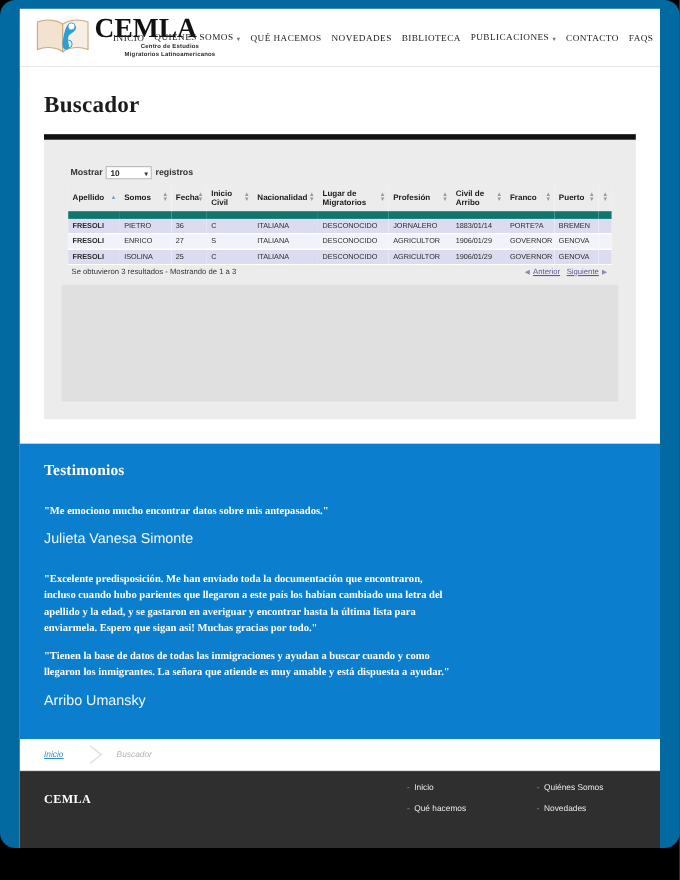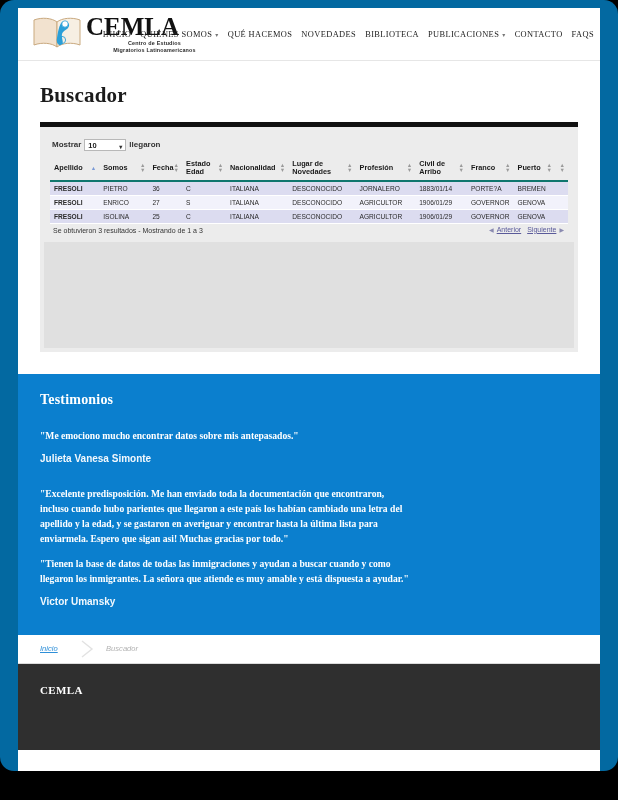--- a/index.html
+++ b/index.html
@@ -57,21 +57,21 @@
   .page{position:relative;background:#fff;padding:0;}
   .page-title{
     font-family:"Liberation Serif", serif;
     font-size:21px;font-weight:bold;color:#1b1b1b;
     margin:22px 0 14px 22px;letter-spacing:.2px;
   }
 
   .panel{
     position:relative;margin:0 22px;background:#ececec;
     border-top:5px solid #111;
-    padding:4px;
+    padding:16px;
   }
   .panel-inner{padding:6px 6px 0 6px;}
 
   .toolbar{position:relative;height:20px;}
   .tb-left{position:absolute;left:2px;top:2px;font-size:8px;color:#333;font-weight:bold;}
   .len-select{
     display:inline-block;width:42px;height:12px;line-height:12px;
     border:1px solid #b8b8b8;background:#fff;
     font-size:7.5px;color:#222;vertical-align:middle;
     margin:0 3px;position:relative;padding-left:3px;box-sizing:border-box;
@@ -80,21 +80,21 @@
     position:absolute;right:3px;top:1px;font-size:6px;color:#333;
   }
   .tb-right{position:absolute;right:4px;top:1px;font-size:8px;color:#333;font-weight:bold;}
   .filter-input{
     display:inline-block;width:148px;height:13px;border:1px solid #c2c2c2;
     background:#fff;vertical-align:middle;margin-left:4px;box-sizing:border-box;
   }
 
   table.rt{border-collapse:collapse;width:100%;table-layout:fixed;background:#fff;}
   table.rt thead th{
-    background:#ececec;border-bottom:2px solid #0f766e;
+    background:#ececec;border-bottom:7px solid #0f766e;
     font-size:7.3px;font-weight:bold;color:#1a1a1a;
     text-align:left;padding:3px 3px 3px 4px;vertical-align:middle;
     position:relative;line-height:8.4px;cursor:pointer;
   }
   .sortmark{position:absolute;right:3px;top:50%;transform:translateY(-50%);
     font-size:5.5px;color:#9a9a9a;line-height:5px;}
   .sortmark.asc{color:#7a9ad6;}
   table.rt tbody td{
     font-size:6.6px;color:#2a2a2a;padding:3px 3px 3px 4px;
     border-bottom:1px solid #ffffff;white-space:nowrap;overflow:hidden;
@@ -120,21 +120,21 @@
   .testi-title{
     font-family:"Liberation Serif", serif;
     font-size:14px;font-weight:bold;margin:0 0 20px 0;letter-spacing:.2px;
   }
   .quote{
     font-family:"Liberation Serif", serif;
     font-size:9.6px;font-weight:bold;line-height:15px;
     margin:0 0 10px 0;max-width:372px;
   }
   .author{
-    font-size:10px;color:#f2f8fd;margin:0 0 22px 0;font-weight:bold;
+    font-size:13px;color:#f2f8fd;margin:0 0 22px 0;font-weight:normal;
   }
   .author.last{margin-bottom:2px;}
 
   
   .crumbs{
     background:#ffffff;height:28px;position:relative;
     border-bottom:1px solid #dcdcdc;
   }
   .crumbs .c1{position:absolute;left:22px;top:9px;font-size:7.6px;color:#2e8fd8;
     font-style:italic;text-decoration:underline;cursor:pointer;}
@@ -198,21 +198,21 @@
     </div>
 
     <div class="page">
       <div class="page-title">Buscador</div>
 
       <div class="panel">
         <div class="panel-inner">
 
           <div class="toolbar">
             <div class="tb-left">
-              <span>Mostrar</span><span class="len-select"><span>10</span><span class="arw">▾</span></span><span>llegaron</span>
+              <span>Mostrar</span><span class="len-select"><span>10</span><span class="arw">▾</span></span><span>registros</span>
             </div>
           </div>
 
           <table class="rt">
             <colgroup>
               <col style="width:9.5%">
                 <col style="width:9.5%">
                 <col style="width:6.5%">
                 <col style="width:8.5%">
               <col style="width:12%">
@@ -221,23 +221,23 @@
                 <col style="width:10%">
               <col style="width:9%">
                 <col style="width:8%">
                 <col style="width:2.5%">
             </colgroup>
             <thead>
               <tr>
                 <th><span>Apellido</span><span class="sortmark asc">▲</span></th>
                 <th><span>Somos</span><span class="sortmark">▲<br>▼</span></th>
                 <th><span>Fecha</span><span class="sortmark">▲<br>▼</span></th>
-                <th><span>Estado Edad</span><span class="sortmark">▲<br>▼</span></th>
+                <th><span>Inicio Civil</span><span class="sortmark">▲<br>▼</span></th>
                 <th><span>Nacionalidad</span><span class="sortmark">▲<br>▼</span></th>
-                <th><span>Lugar de Novedades</span><span class="sortmark">▲<br>▼</span></th>
+                <th><span>Lugar de Migratorios</span><span class="sortmark">▲<br>▼</span></th>
                 <th><span>Profesión</span><span class="sortmark">▲<br>▼</span></th>
                 <th><span>Civil de Arribo</span><span class="sortmark">▲<br>▼</span></th>
                 <th><span>Franco</span><span class="sortmark">▲<br>▼</span></th>
                 <th><span>Puerto</span><span class="sortmark">▲<br>▼</span></th>
                 <th><span></span><span class="sortmark">▲<br>▼</span></th>
               </tr>
             </thead>
             <tbody>
               <tr class="odd">
                 <td class="c-apellido">FRESOLI</td>
@@ -296,31 +296,43 @@
 
     <div class="testimonios">
       <div class="testi-title">Testimonios</div>
 
       <p class="quote">"Me emociono mucho encontrar datos sobre mis antepasados."</p>
       <p class="author">Julieta Vanesa Simonte</p>
 
       <p class="quote">"Excelente predisposición. Me han enviado toda la documentación que encontraron, incluso cuando hubo parientes que llegaron a este país los habían cambiado una letra del apellido y la edad, y se gastaron en averiguar y encontrar hasta la última lista para enviarmela. Espero que sigan asi! Muchas gracias por todo."</p>
 
       <p class="quote">"Tienen la base de datos de todas las inmigraciones y ayudan a buscar cuando y como llegaron los inmigrantes. La señora que atiende es muy amable y está dispuesta a ayudar."</p>
-      <p class="author last">Victor Umansky</p>
+      <p class="author last">Arribo Umansky</p>
     </div>
 
     <div class="crumbs">
       <span class="c1">Inicio</span>
       <span class="sep">
         <svg width="18" height="20" viewBox="0 0 18 20">
             <path d="M2 2 L12 10 L2 18" fill="none" stroke="#e2e2e2" stroke-width="1.4"></path>
           </svg>
       </span>
       <span class="c2">Buscador</span>
     </div>
 
     <div class="site-footer">
       <div class="f-brand">CEMLA</div>
+      <div class="f-col c1">
+        <ul>
+          <li><span class="dash">-</span><span>Inicio</span></li>
+          <li><span class="dash">-</span><span>Qué hacemos</span></li>
+        </ul>
+      </div>
+      <div class="f-col c2">
+        <ul>
+          <li><span class="dash">-</span><span>Quiénes Somos</span></li>
+          <li><span class="dash">-</span><span>Novedades</span></li>
+        </ul>
+      </div>
     </div>
 
   </div>
 </div>
 
 </body></html>

